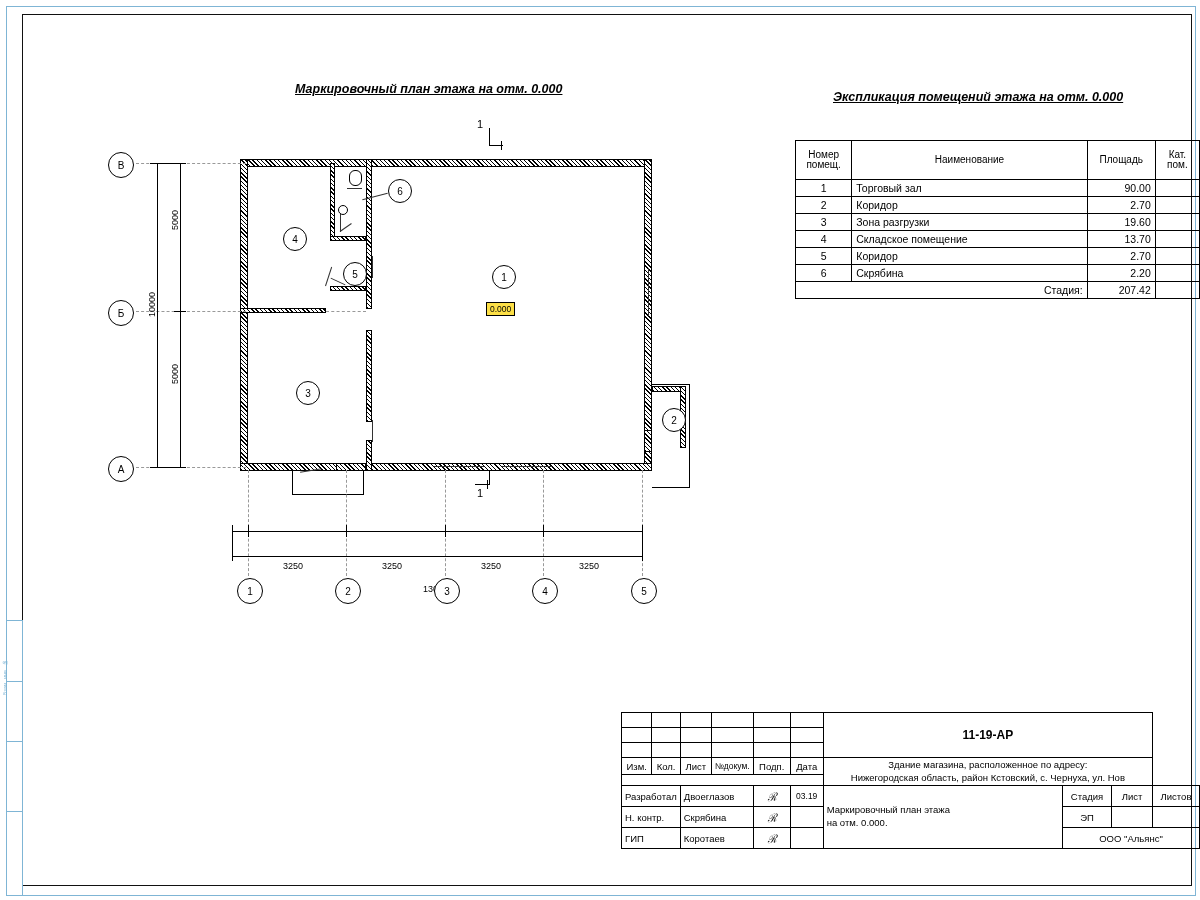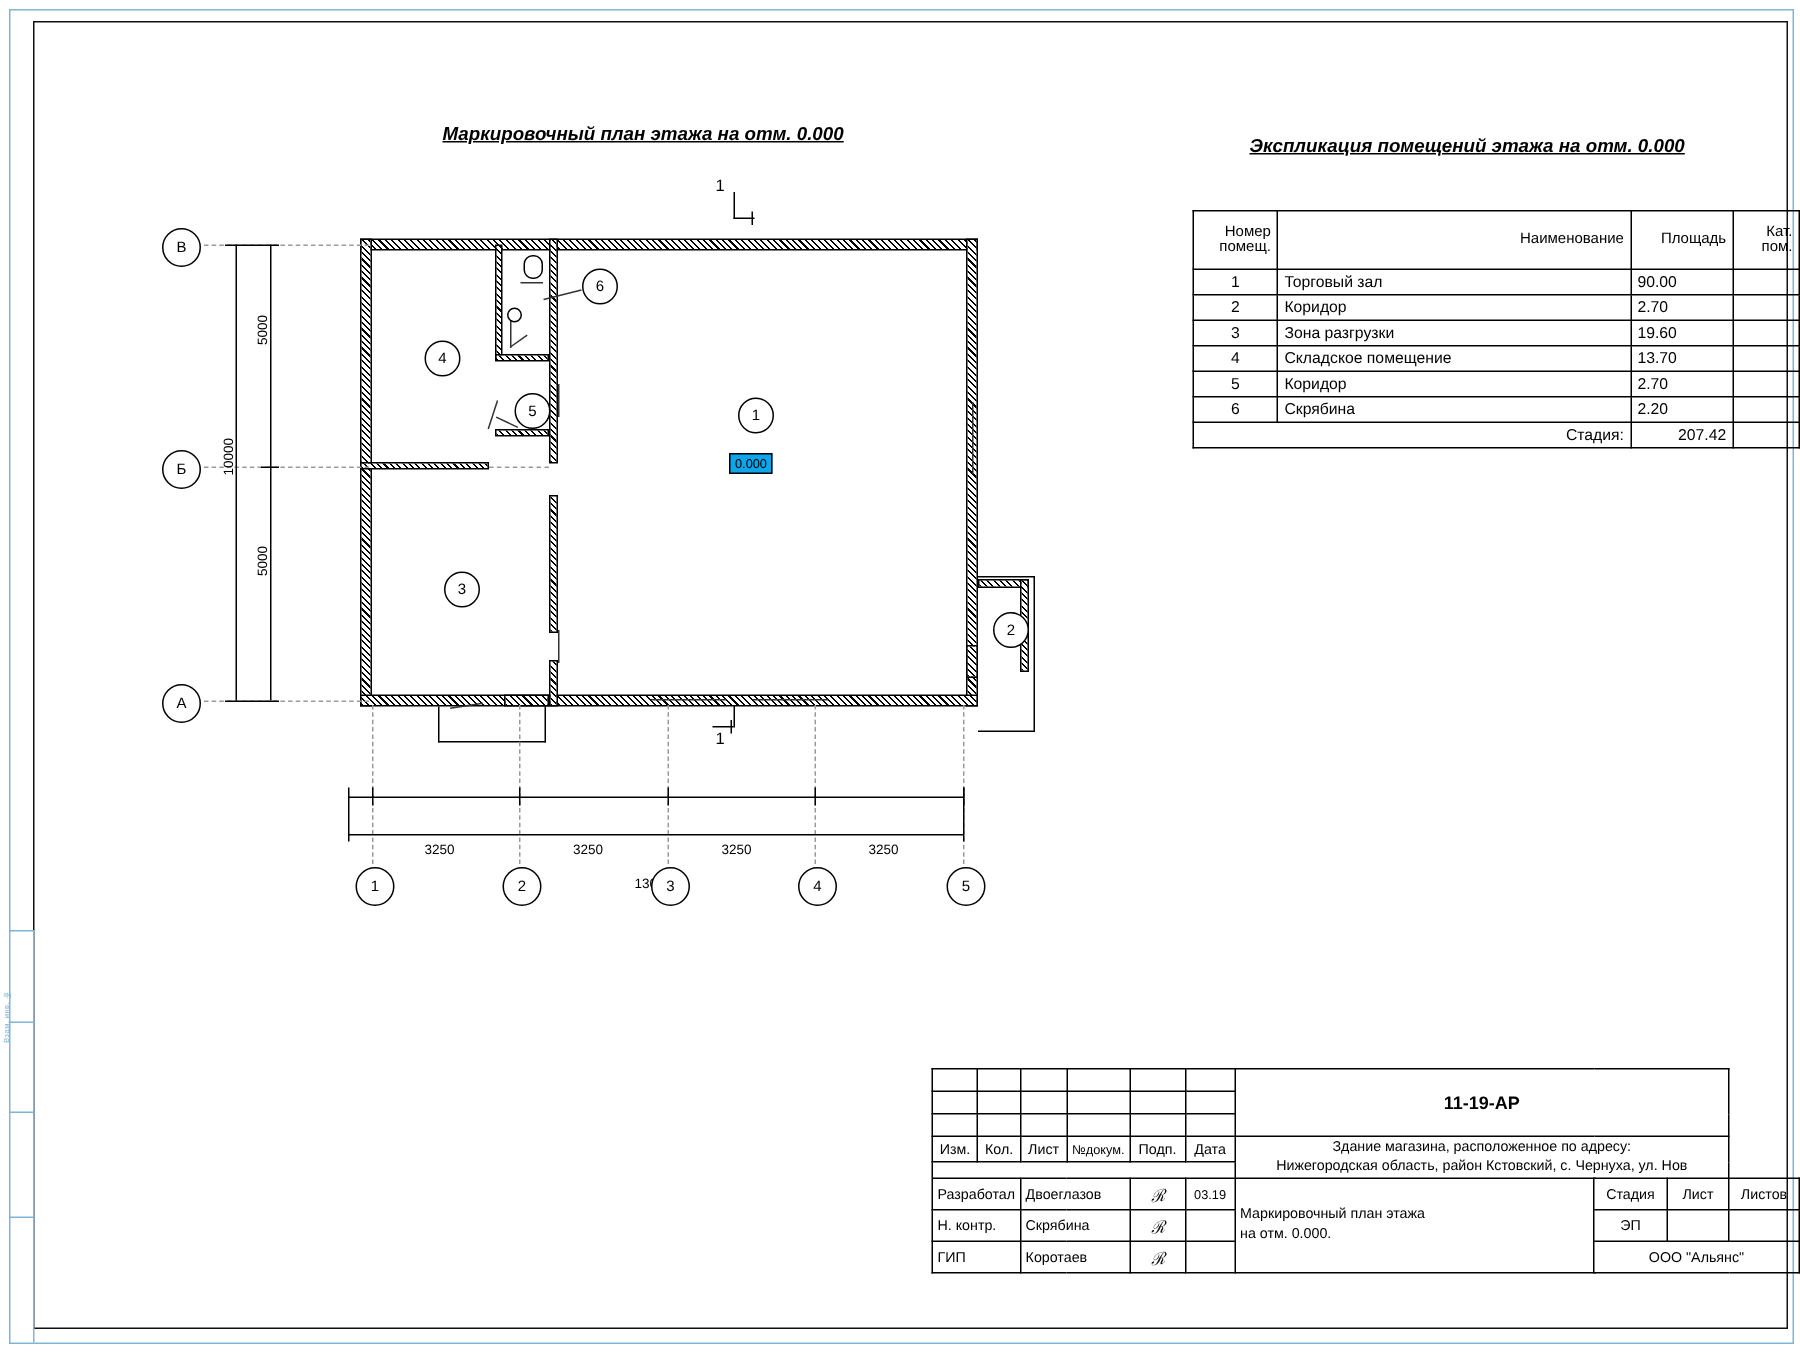--- a/index.html
+++ b/index.html
@@ -37,33 +37,33 @@
      border:1px solid #000;box-sizing:border-box;}
 
   .circle{position:absolute;border:1px solid #000;border-radius:50%;
     display:flex;align-items:center;justify-content:center;font-size:10px;background:#fff;}
   .c22{width:22px;height:22px;}
   .c18{width:18px;height:18px;font-size:9.5px;}
   .c24{width:24px;height:24px;}
 
   .dimtxt{position:absolute;font-size:9px;white-space:nowrap;margin-top:24px;}
   .vdim{position:absolute;font-size:9px;writing-mode:vertical-rl;transform:rotate(180deg);white-space:nowrap;}
-  .lvl{position:absolute;font-size:8.5px;border:1px solid #000;padding:1px 3px;background:#0ea5e9;}
+  .lvl{position:absolute;font-size:8.5px;border:1px solid #000;padding:1px 3px;background:#fde047;}
 
   .sec-lbl{position:absolute;font-size:11px;}
 
   
   table{border-collapse:collapse;}
   .expl{position:absolute;left:795px;top:140px;font-size:10.5px;}
   .expl td,.expl th{border:1px solid #000;padding:2px 4px;font-weight:normal;}
   .expl .c-num{width:48px;text-align:center;}
   .expl .c-name{width:235px;}
-  .expl .c-area{width:60px;text-align:left;}
+  .expl .c-area{width:60px;text-align:right;}
   .expl .c-kat{width:36px;text-align:center;}
-  .expl .hdr td{text-align:right;height:34px;vertical-align:middle;font-size:10px;line-height:1.05;}
+  .expl .hdr td{text-align:center;height:34px;vertical-align:middle;font-size:10px;line-height:1.05;}
   .expl .tot td{text-align:right;}
 
   
   .stamp{position:absolute;left:621px;top:712px;font-size:9.5px;}
   .stamp td{border:1px solid #000;padding:0;height:14px;vertical-align:middle;}
   .stamp .pad{padding:1px 3px;}
   .ctr{text-align:center;}
   .big{font-size:12px;font-weight:bold;}
   .sig{font-family:"Liberation Serif",serif;font-style:italic;font-size:11px;color:#111;transform:rotate(-8deg);display:inline-block;}
   .sm{font-size:8.5px;}

